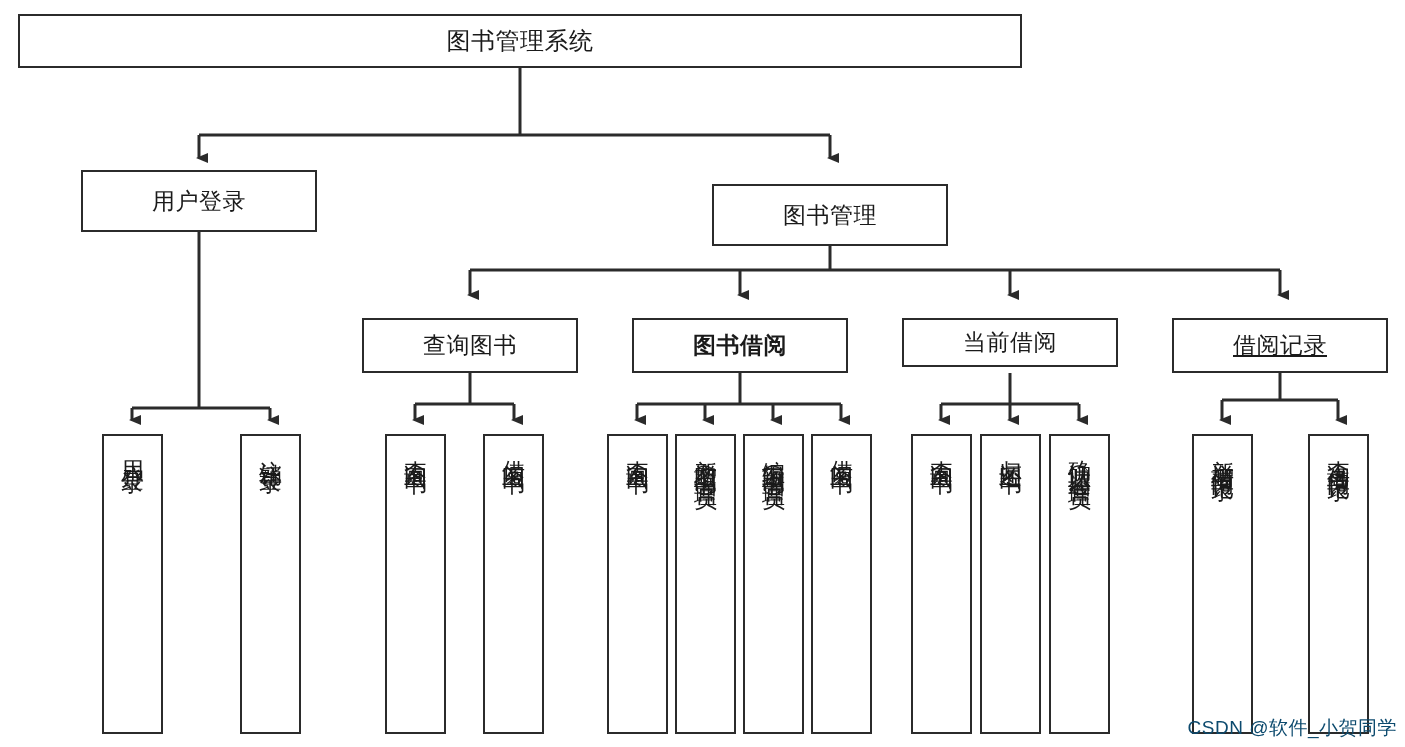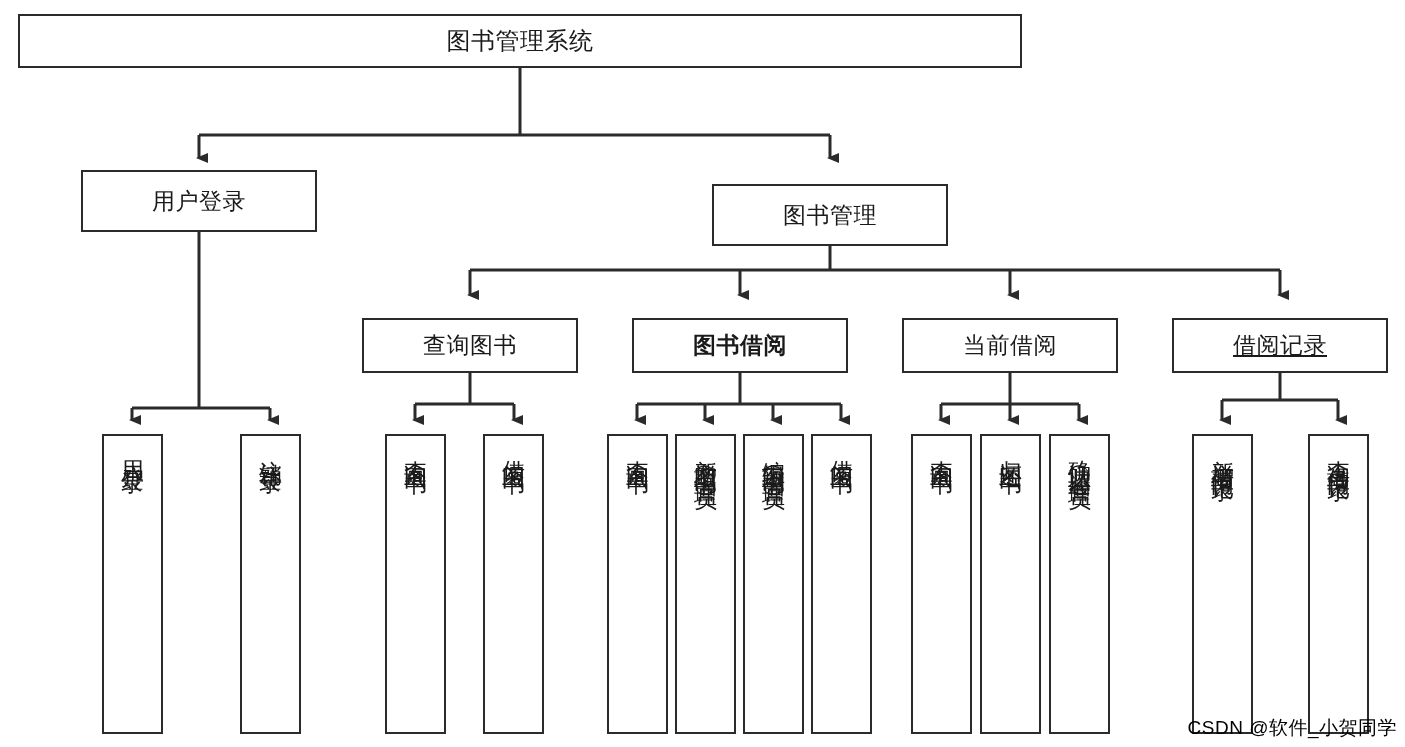--- a/index.html
+++ b/index.html
@@ -60,21 +60,21 @@
     font-size: 23px;
     line-height: 1.18;
     letter-spacing: 4px;
     margin: 0 auto;
   }
   .watermark {
     position: absolute;
     right: 8px;
     bottom: 6px;
     font-size: 19px;
-    color: #000000;
+    color: #0c4a6e;
     letter-spacing: 0.5px;
     z-index: 5;
     white-space: nowrap;
   }
 </style>
 </head>
 <body>
 
 <div id="canvas">
 
@@ -138,21 +138,21 @@
   <div class="node horizontal" style="left:712px; top:184px; width:236px; height:62px;">
     <span class="node-label">图书管理</span>
   </div>
 
   <div class="node horizontal" style="left:362px; top:318px; width:216px; height:55px;">
     <span class="node-label">查询图书</span>
   </div>
   <div class="node horizontal" style="left:632px; top:318px; width:216px; height:55px;font-weight:bold;">
     <span class="node-label">图书借阅</span>
   </div>
-  <div class="node horizontal" style="left:902px; top:318px; width:216px; height:55px;">
+  <div class="node horizontal" style="left:902px; top:318px; width:216px; height:49px;">
     <span class="node-label">当前借阅</span>
   </div>
   <div class="node horizontal" style="left:1172px; top:318px; width:216px; height:55px;text-decoration:underline;">
     <span class="node-label">借阅记录</span>
   </div>
 
   <div class="node vertical" style="left:102px; top:434px; width:61px; height:300px;">
     <span class="node-label">用户登录</span>
   </div>
   <div class="node vertical" style="left:240px; top:434px; width:61px; height:300px;">

